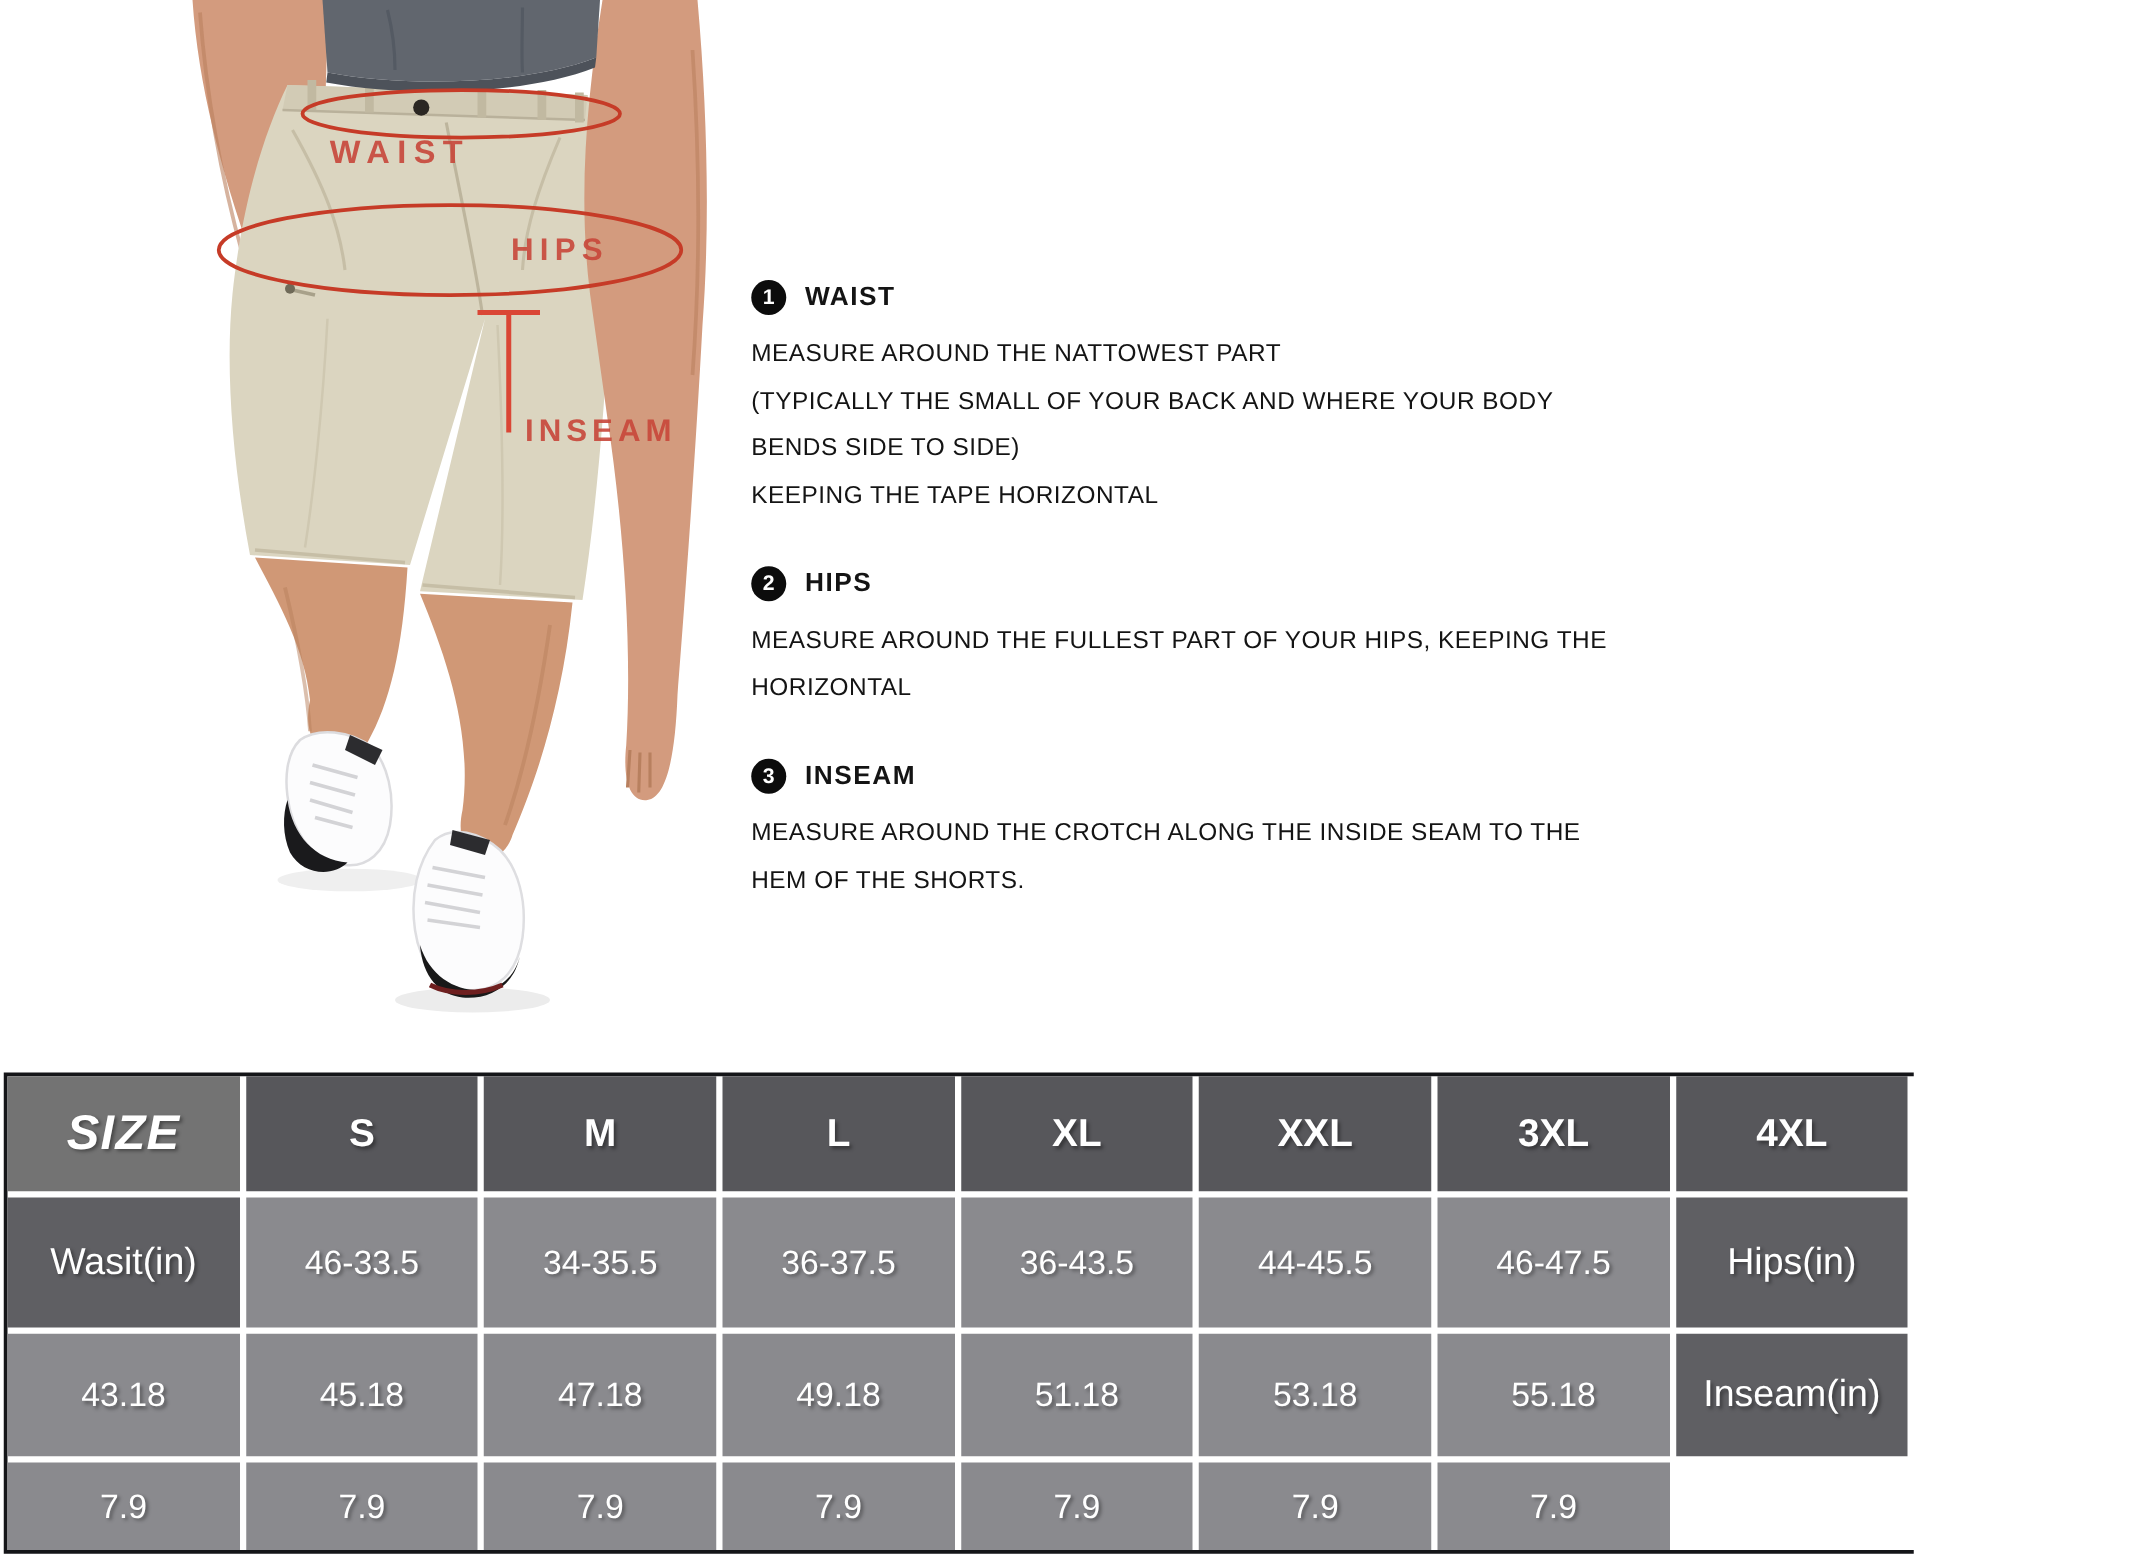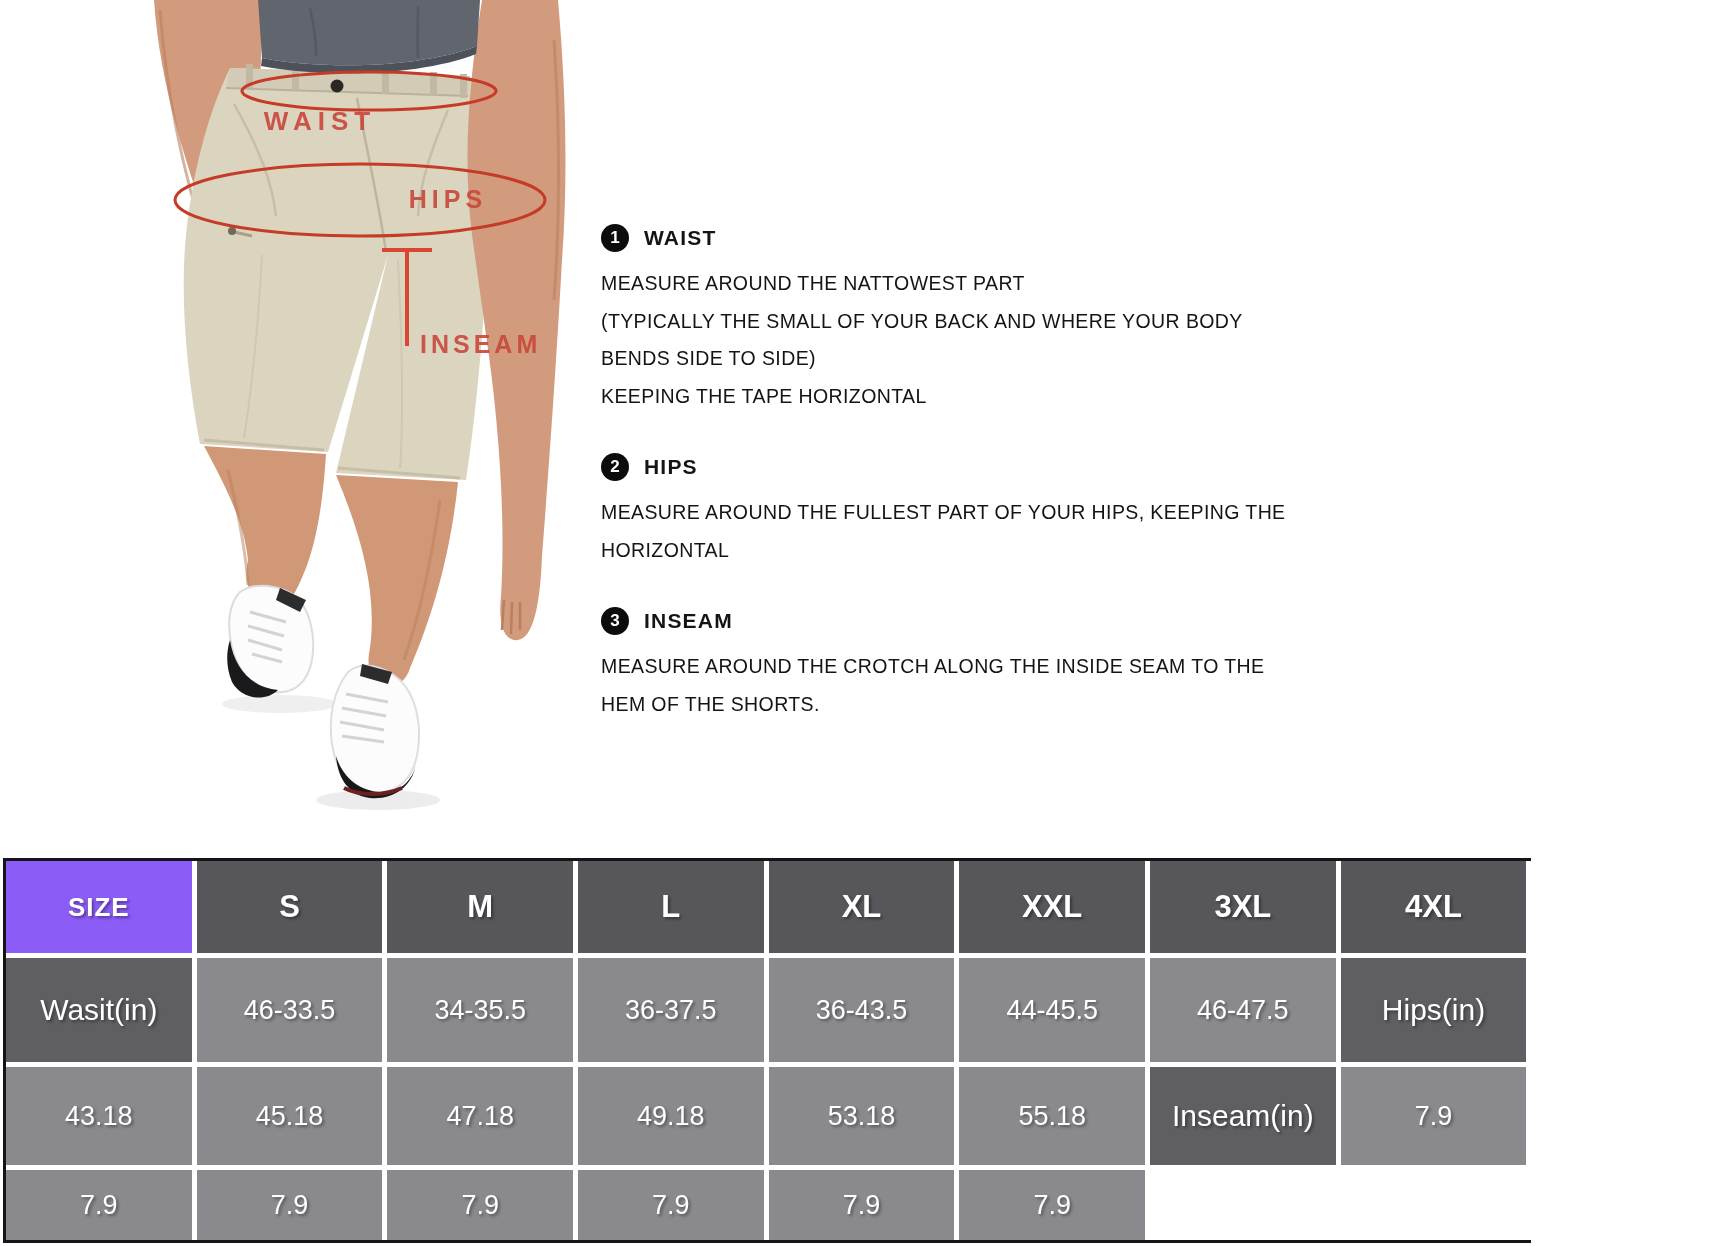--- a/index.html
+++ b/index.html
@@ -19,21 +19,21 @@
   .sec-title { font-size:21px; font-weight:bold; letter-spacing:1.2px; }
   .sec-body { font-size:19.5px; line-height:37.5px; letter-spacing:0.4px; white-space:pre-line; }
 
   
   .size-table { position:absolute; left:3px; top:858px; width:1717px; height:385px;
                 display:grid; grid-template-columns:repeat(9,1fr);
                 grid-template-rows:92px 104px 98px 1fr; gap:5px;
                 background:#ffffff; border:3px solid #141518; box-sizing:border-box; }
   .cell { display:flex; align-items:center; justify-content:center; color:#fff;
           text-shadow:2px 2px 3px rgba(0,0,0,0.38); }
-  .c-size { background:#8b5cf6; font-size:26px; font-weight:bold; letter-spacing:1px; }
+  .c-size { background:#737373; font-size:39px; font-weight:bold; letter-spacing:1px;font-style:italic; }
   .c-hdr  { background:#57575b; font-size:31px; font-weight:bold; }
   .c-lbl  { background:#5f5f63; font-size:30px; }
   .c-val  { background:#8a8a8e; font-size:27px; }
 </style>
 </head>
 <body>
 
 <div class="canvas">
 
   <div class="figure-wrap">
@@ -161,20 +161,21 @@
     <div class="cell c-val r2">36-43.5</div>
     <div class="cell c-val r2">44-45.5</div>
     <div class="cell c-val r2">46-47.5</div>
 
     <div class="cell c-lbl r3">Hips(in)</div>
     <div class="cell c-val r3">63.97</div>
     <div class="cell c-val r3">43.18</div>
     <div class="cell c-val r3">45.18</div>
     <div class="cell c-val r3">47.18</div>
     <div class="cell c-val r3">49.18</div>
+    <div class="cell c-val r3">51.18</div>
     <div class="cell c-val r3">53.18</div>
     <div class="cell c-val r3">55.18</div>
 
     <div class="cell c-lbl r4">Inseam(in)</div>
     <div class="cell c-val r4">7.9</div>
     <div class="cell c-val r4">7.9</div>
     <div class="cell c-val r4">7.9</div>
     <div class="cell c-val r4">7.9</div>
     <div class="cell c-val r4">7.9</div>
     <div class="cell c-val r4">7.9</div>

